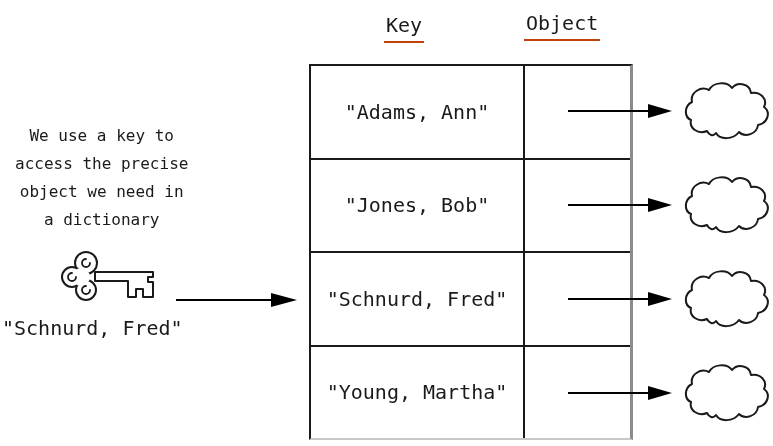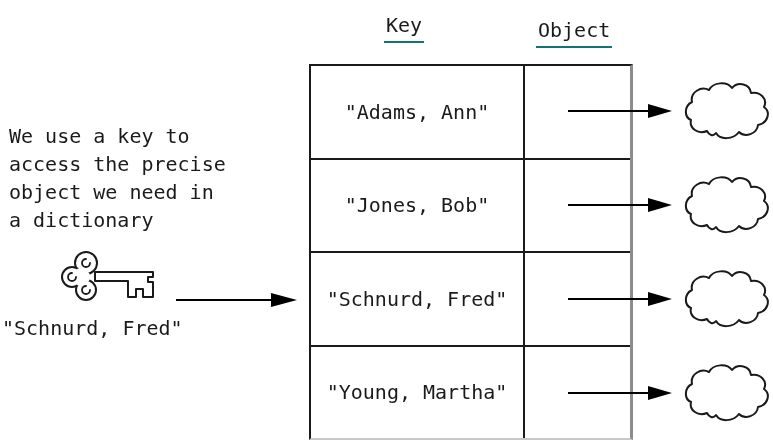--- a/index.html
+++ b/index.html
@@ -1,26 +1,26 @@
 <!DOCTYPE html>
 <html><head>
 <meta charset="utf-8">
 <style>
   html,body{margin:0;padding:0;background:#ffffff;}
   #page{position:relative;width:773px;height:446px;background:#ffffff;overflow:hidden;
         font-family:"DejaVu Sans Mono","Liberation Mono",monospace;color:#1a1a1a;}
   .abs{position:absolute;}
-  #caption{left:9px;top:122px;font-size:20px;line-height:28px;white-space:pre-line;}
+  #caption{left:15px;top:122px;font-size:16px;line-height:28px;white-space:pre-line;text-align:center;}
   #key-icon{left:58px;top:250px;}
   #key-arrow{left:175px;top:290px;}
   #key-label{left:2px;top:316px;font-size:20px;}
   .hdr{font-size:20px;line-height:28px;}
-  .hdr span{display:inline-block;border-bottom:2px solid #0f766e;padding:0 2px 2px 2px;}
+  .hdr span{display:inline-block;border-bottom:2px solid #c2410c;padding:0 2px 2px 2px;}
   #hdr-key{left:384px;top:11px;}
-  #hdr-ref{left:524px;top:16px;margin-left:12px;}
+  #hdr-ref{left:524px;top:9px;}
   #dict-table{left:309px;top:64px;width:319px;height:372px;
       border-left:2px solid #1a1a1a;border-top:2px solid #1a1a1a;
       border-right:3px solid #8c8c8c;border-bottom:2px solid #c8c8c8;
       display:flex;flex-direction:column;}
   .row{flex:1;display:flex;border-top:2px solid #1a1a1a;}
   .row:first-child{border-top:none;}
   .key-cell{width:212px;border-right:2px solid #1a1a1a;display:flex;
             align-items:center;justify-content:center;font-size:20px;}
   .ref-cell{flex:1;}
   .ref-arrow{overflow:visible;}

